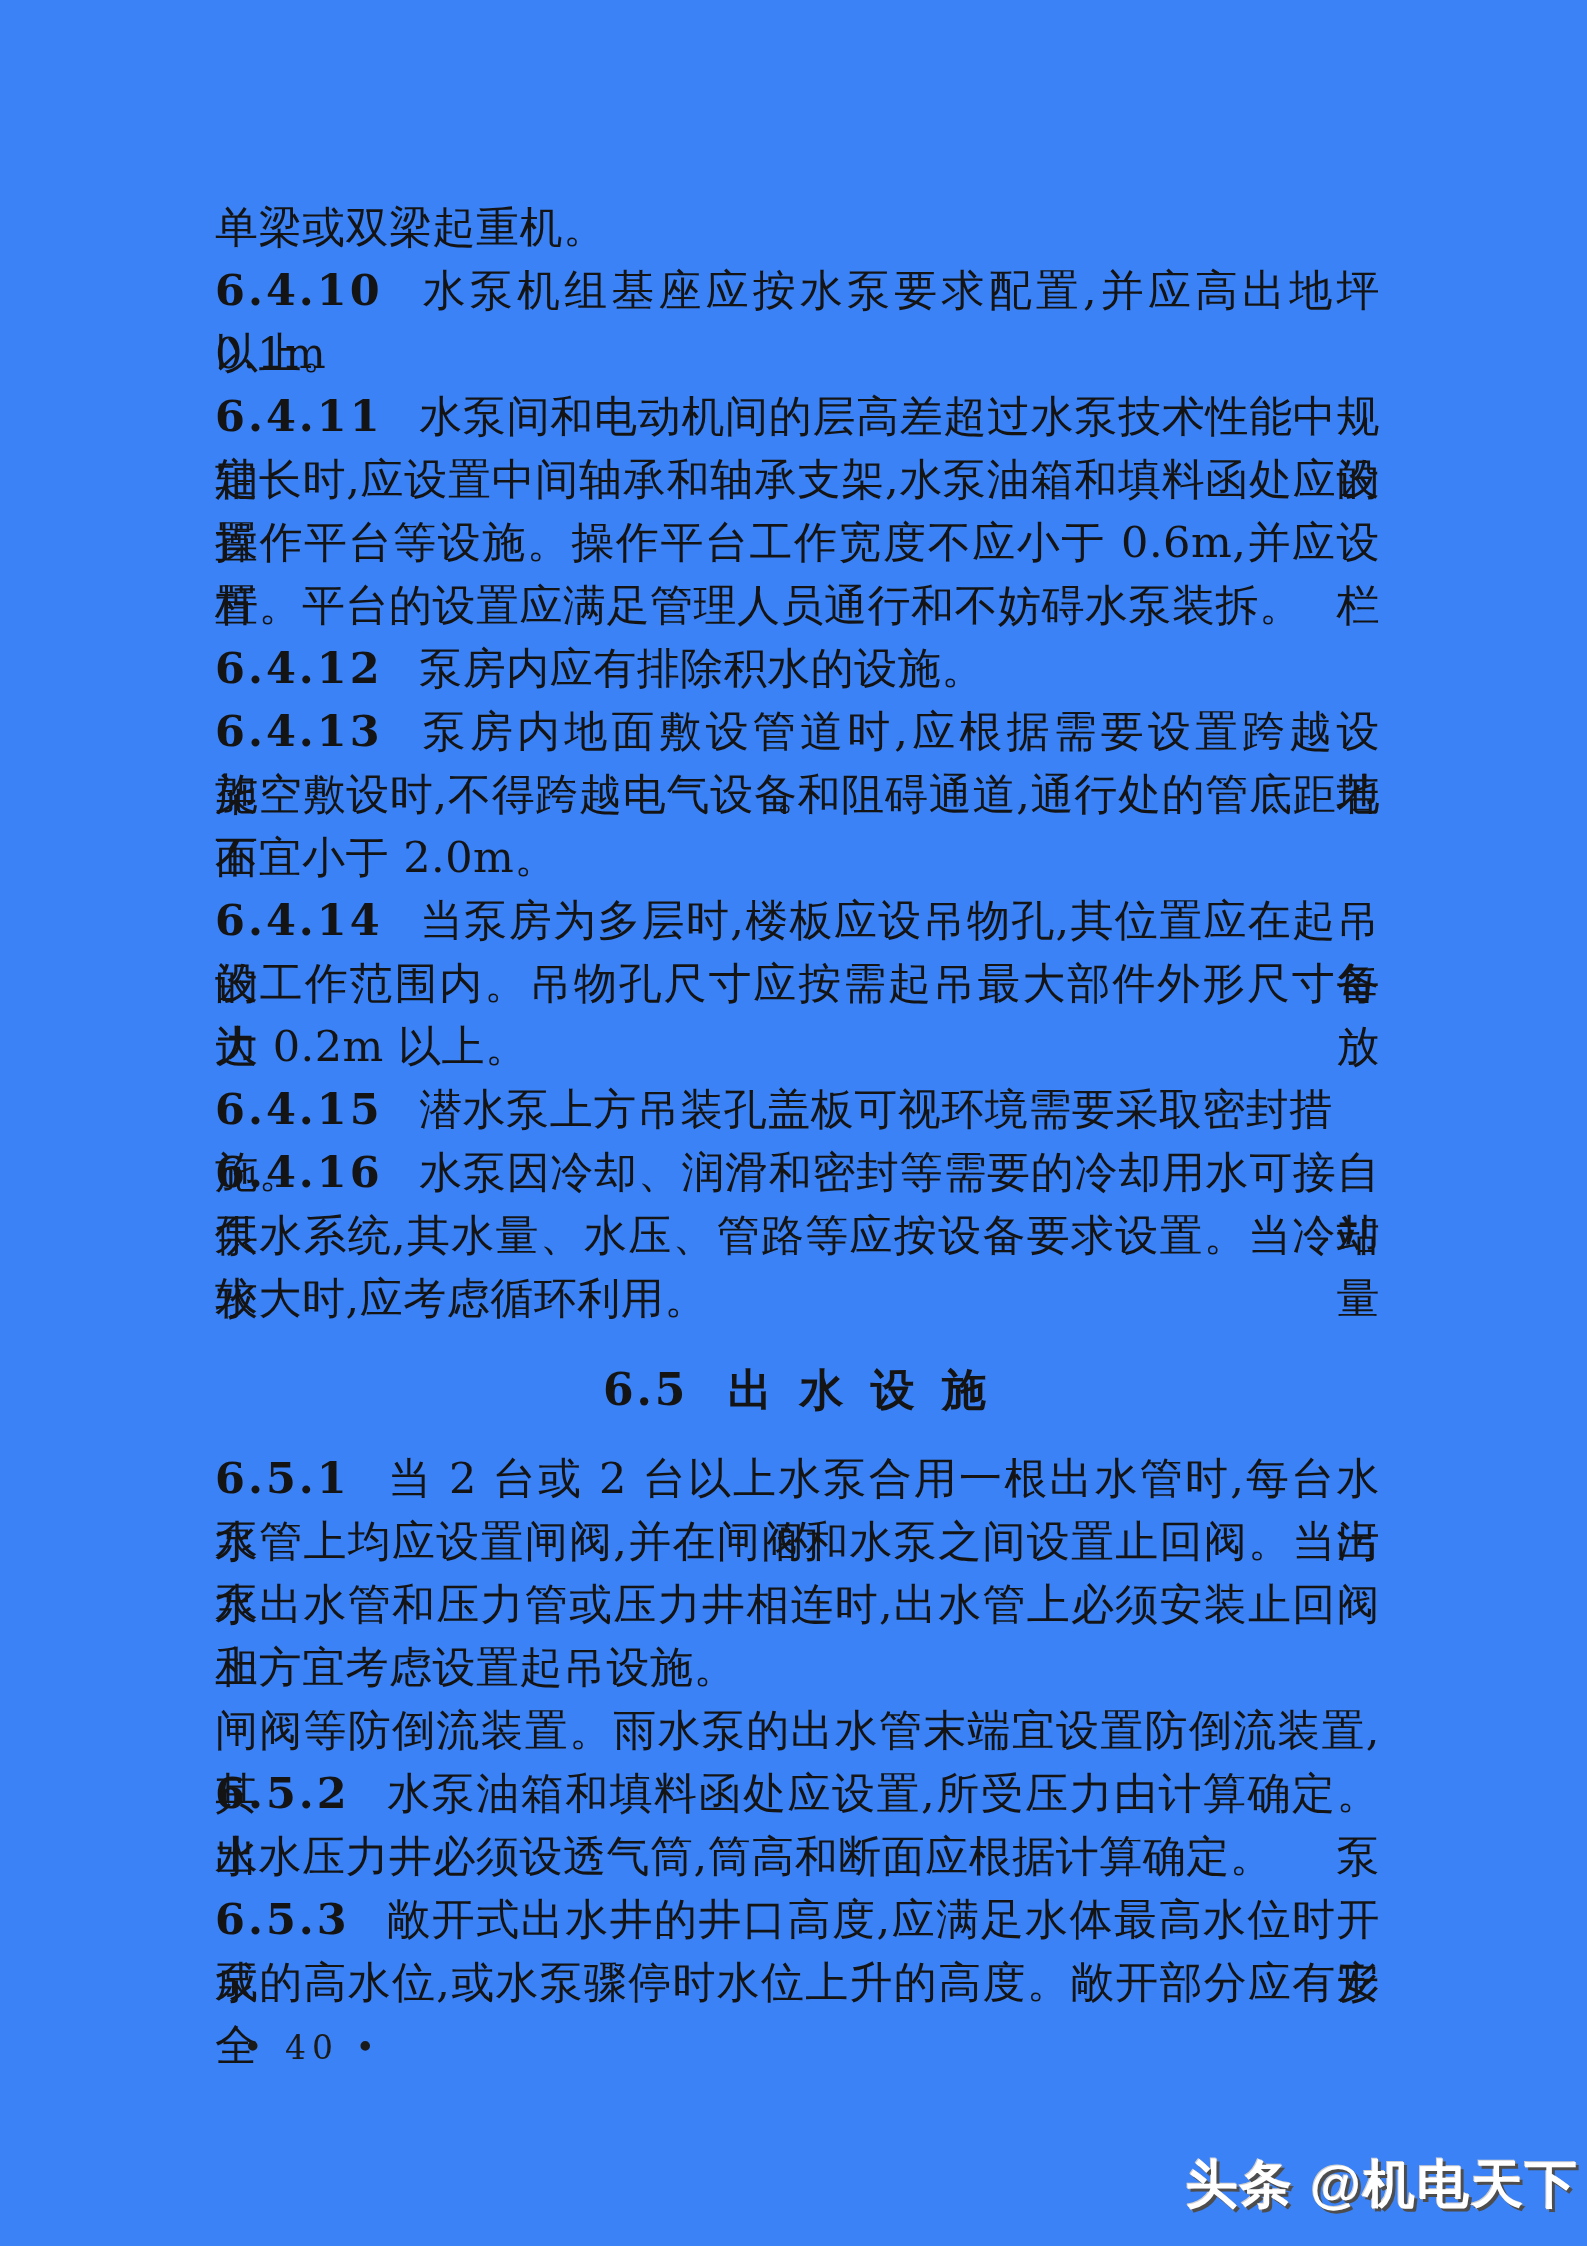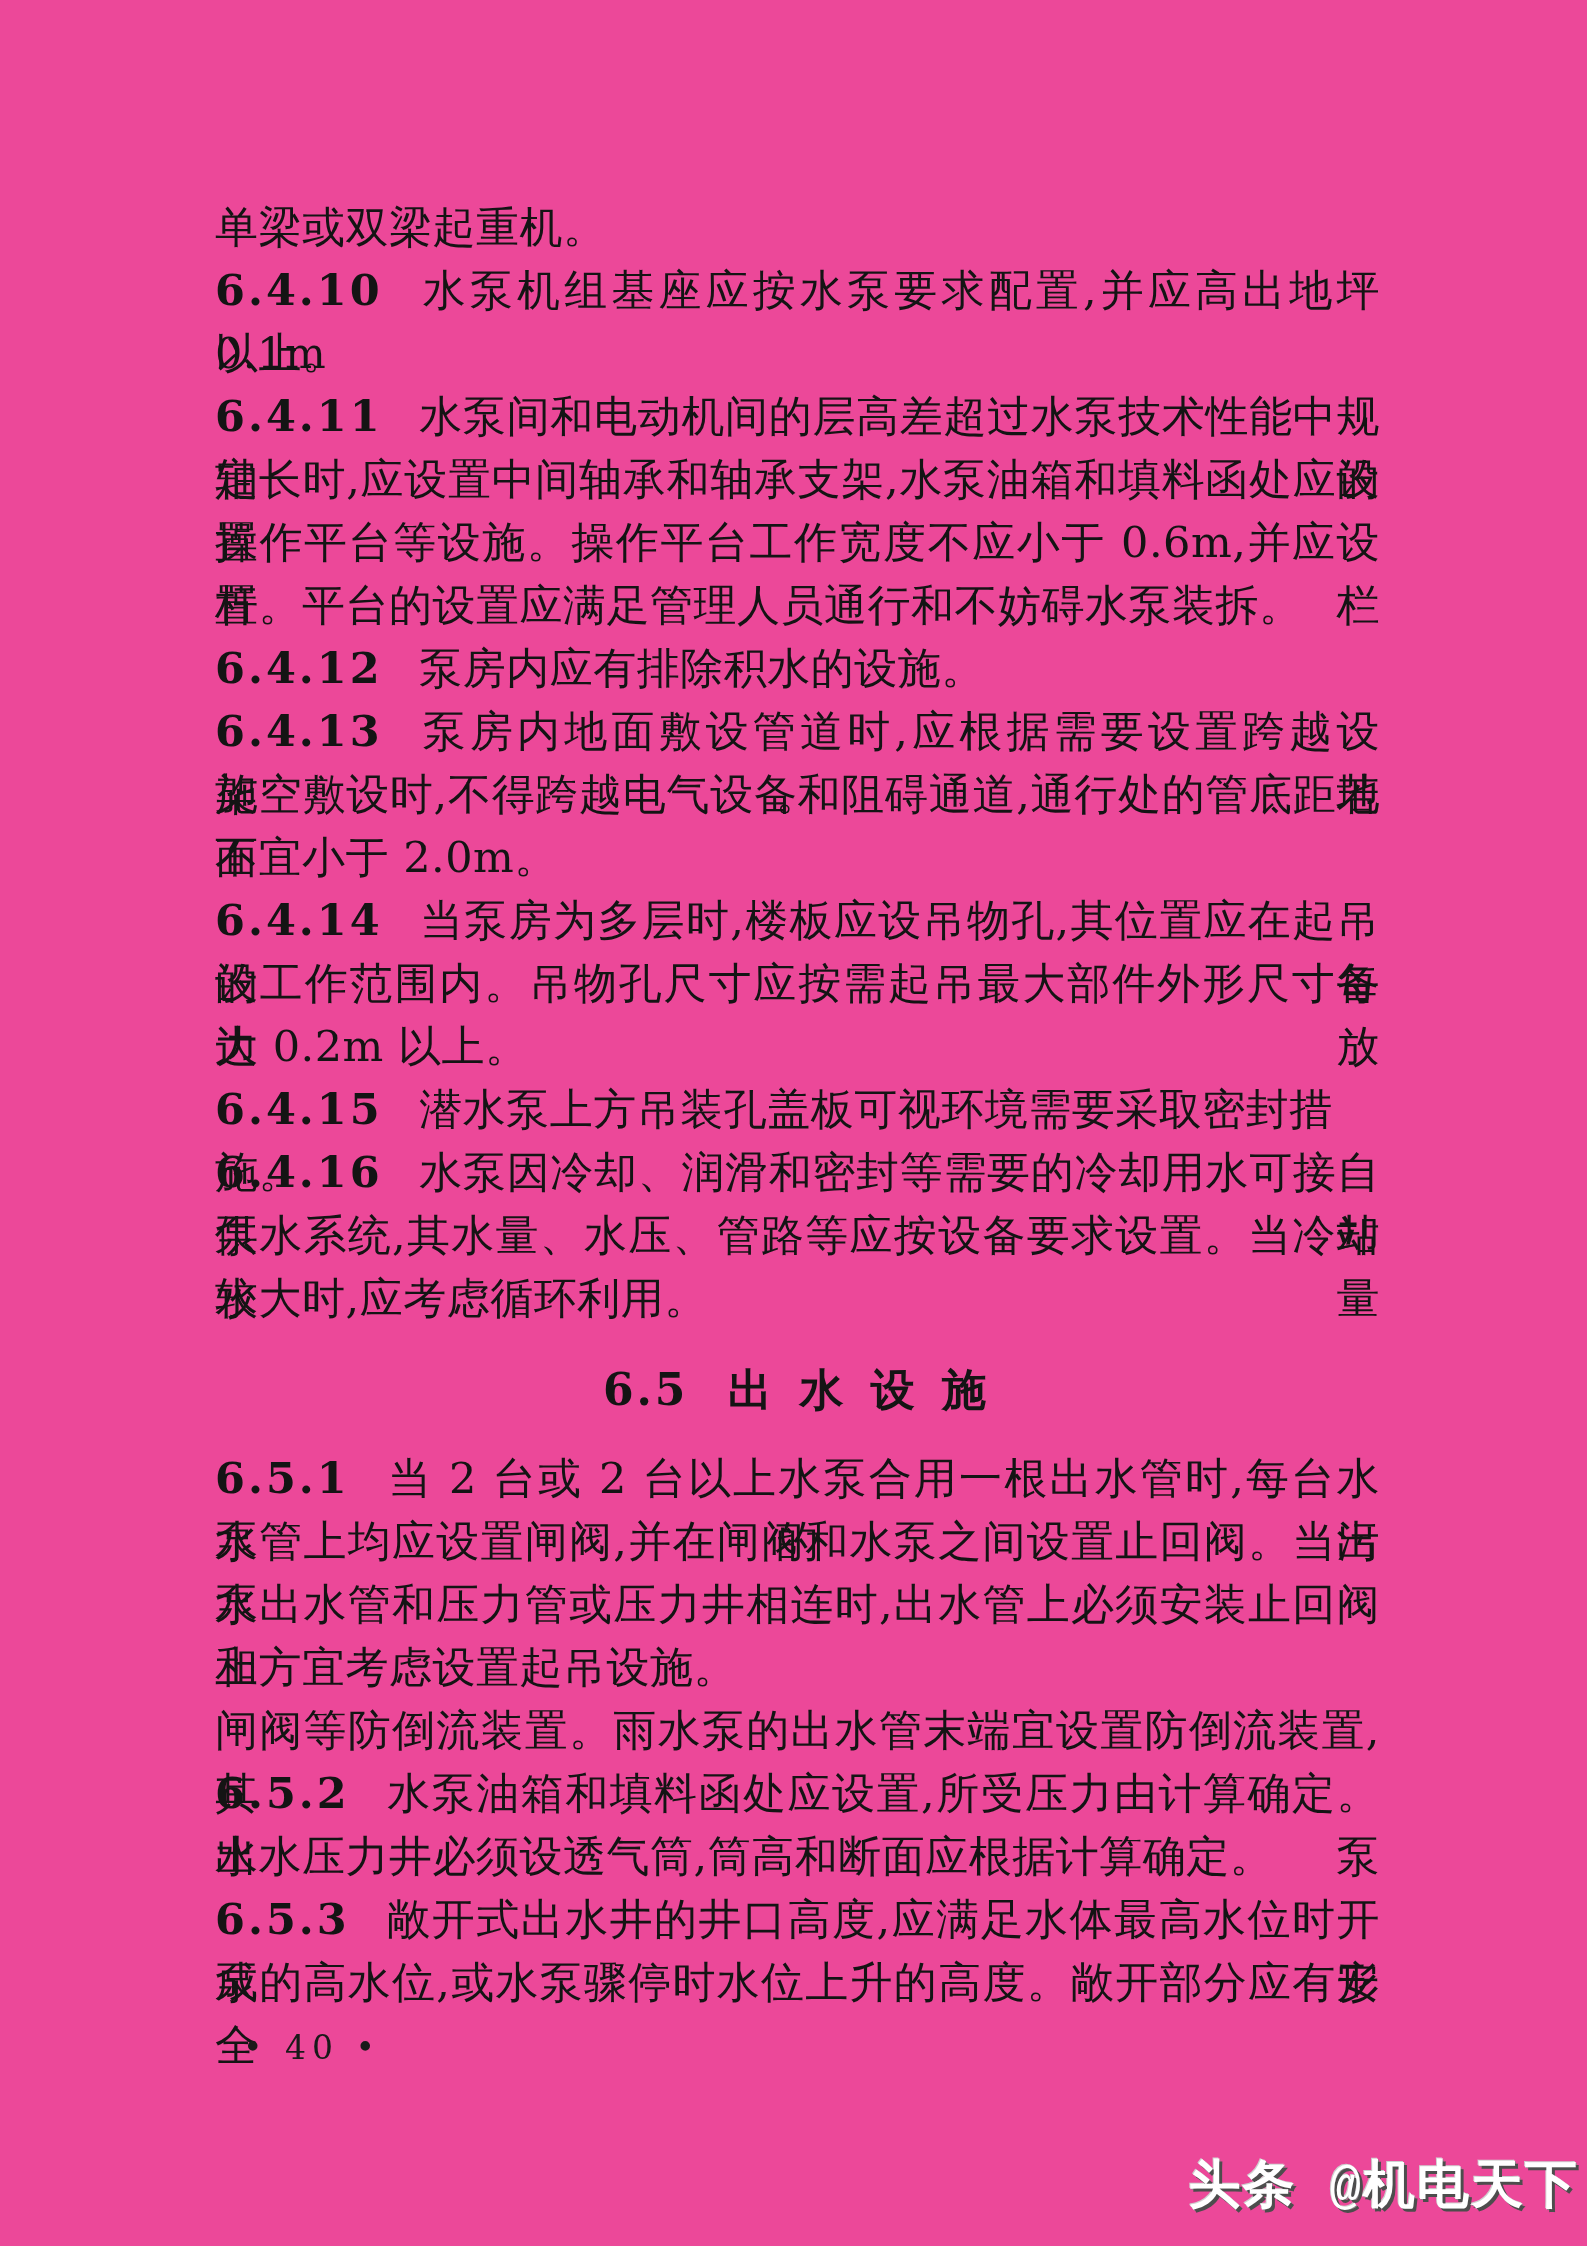--- a/index.html
+++ b/index.html
@@ -4,21 +4,21 @@
 <style>
   html, body {
     margin: 0;
     padding: 0;
     background: #ffffff;
   }
   .page {
     position: relative;
     width: 1587px;
     height: 2246px;
-    background: #ec4899;
+    background: #3b82f6;
     overflow: hidden;
     font-family: "DejaVu Serif", "Liberation Serif", serif;
     color: #141414;
   }
   .content {
     position: absolute;
     left: 215px;
     top: 196px;
     width: 1165px;
   }
@@ -63,21 +63,21 @@
     font-size: 33px;
     letter-spacing: 6px;
     color: #1a1a1a;
     text-align: left;
     text-align-last: left;
   }
   .watermark {
     position: absolute;
     right: 8px;
     bottom: 26px;
-    font-family: Liberation Mono, monospace;
+    font-family: Liberation Sans, sans-serif;
     font-size: 52px;
     font-weight: bold;
     letter-spacing: 2px;
     color: #ffffff;
     text-shadow: 3px 3px 0 #4d4d4d, -1px -1px 0 #cfcfcf, 1px 1px 0 #8a8a8a;
     text-align: right;
   }
 </style>
 </head>
 <body>

